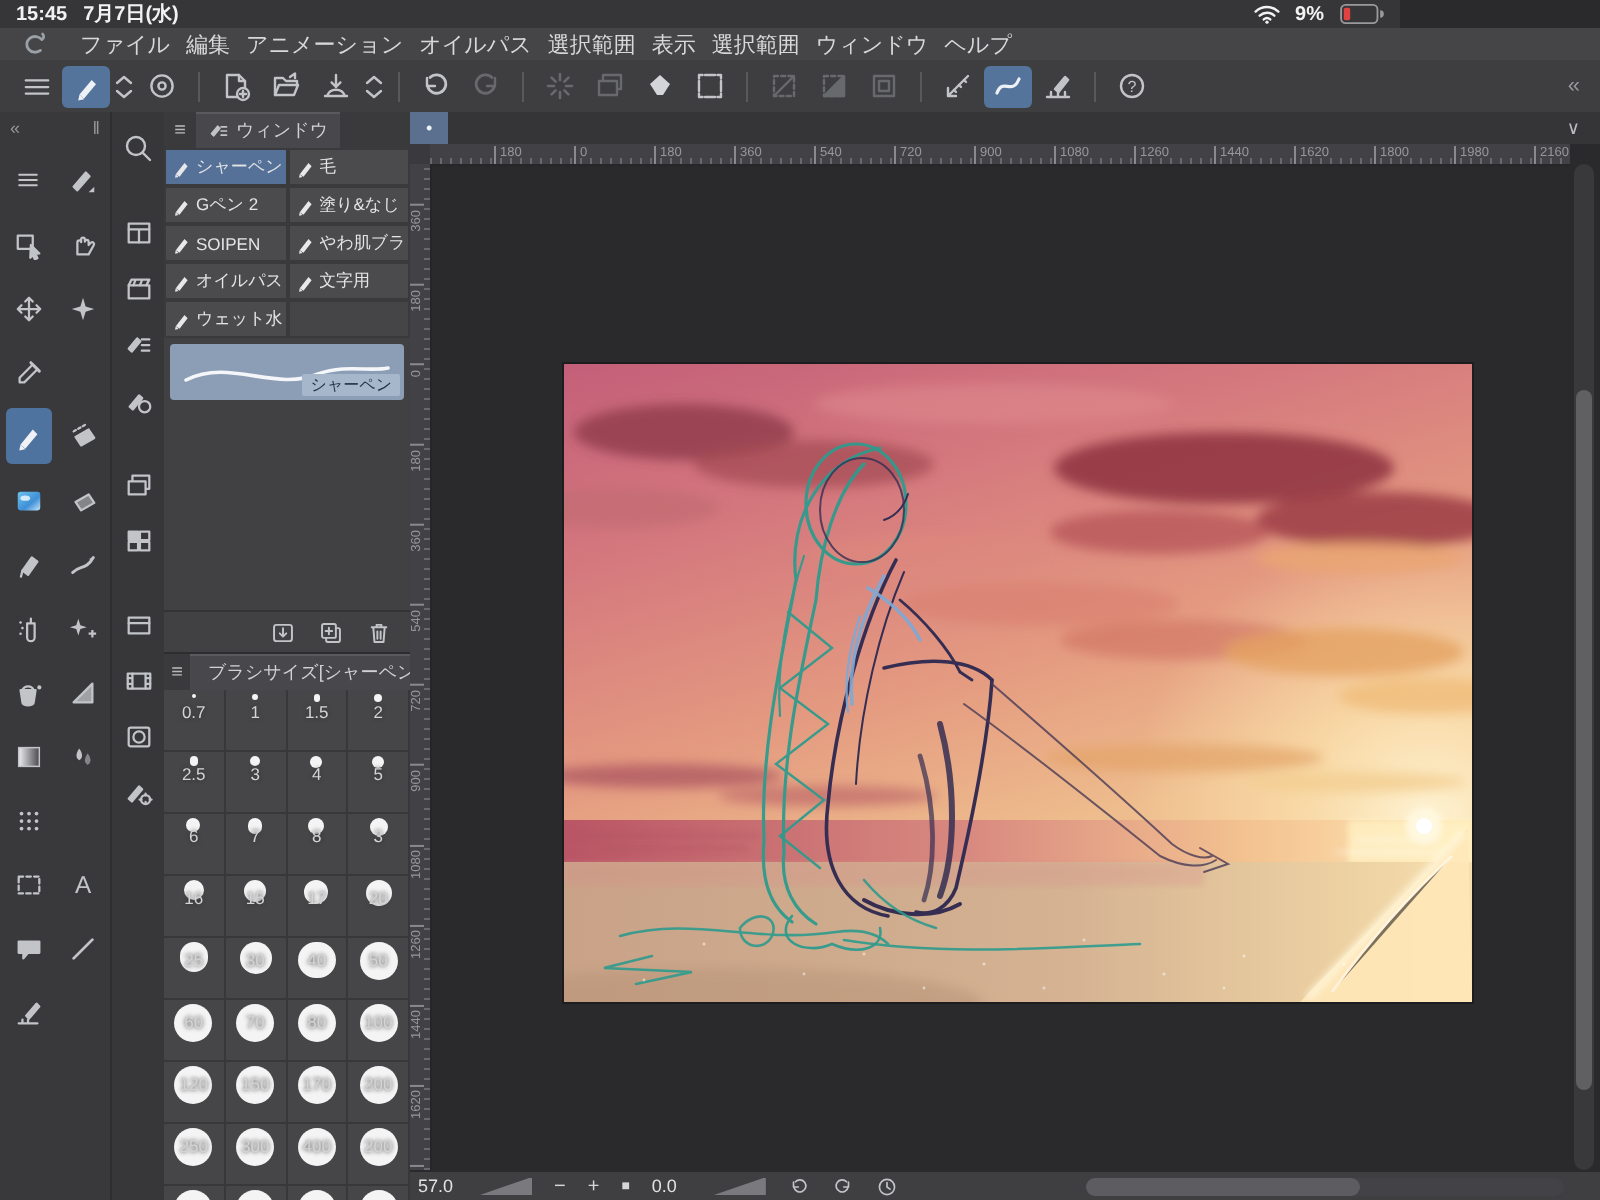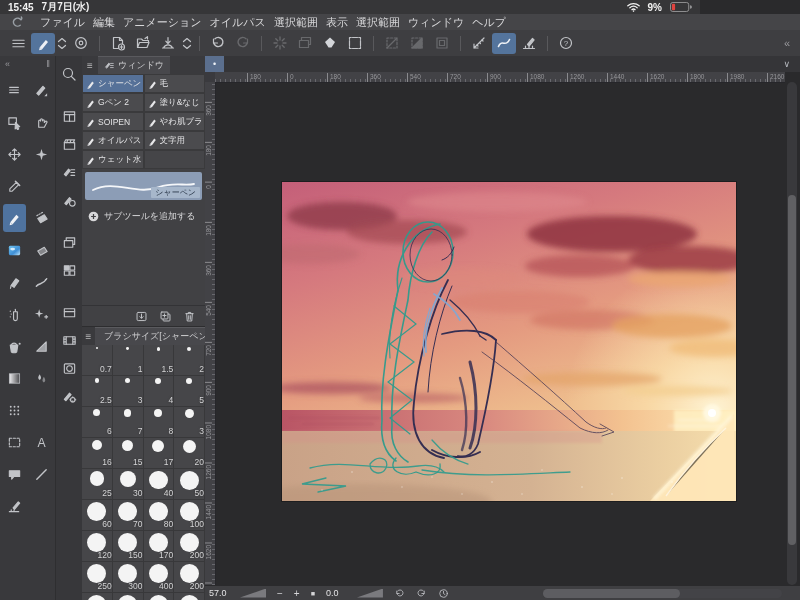--- a/index.html
+++ b/index.html
@@ -52,21 +52,21 @@
   #stroke-preview .plabel{position:absolute;right:2px;bottom:2px;background:#a7b7cb;color:#273445;
                           font-size:8px;padding:0 4px;border-radius:1px;}
   #addsub{display:flex;align-items:center;gap:5px;padding:8px 6px;font-size:9px;color:#d8d8da;}
   #subfoot{margin-top:auto;height:20px;border-top:1px solid #333336;display:flex;justify-content:flex-end;
            align-items:center;gap:11px;padding-right:9px;}
   #brushpanel{flex:1;display:flex;flex-direction:column;overflow:hidden;}
   #brush-grid{display:grid;grid-template-columns:repeat(4,1fr);grid-auto-rows:31px;overflow:hidden;flex:1;}
   .bcell{position:relative;background:#464649;border:1px solid #38383a;border-width:0 1px 1px 0;
          display:flex;align-items:flex-start;justify-content:center;overflow:hidden;}
   .bdot{background:#f4f4f4;border-radius:50%;margin-top:2px;flex:none;}
-  .blab{position:absolute;bottom:1px;width:100%;text-align:right;font-size:8.5px;color:#d4d4d6;text-shadow:0 0 2px #333;}
+  .blab{position:absolute;bottom:14px;width:100%;text-align:center;font-size:8.5px;color:#d4d4d6;text-shadow:0 0 2px #333;}
   
   #canvasarea{left:205px;top:56px;right:0;bottom:0;background:#2a2a2c;}
   #tabbar{left:0;top:0;right:0;height:16px;background:#353538;display:flex;align-items:center;}
   #doc-tab{background:#5b6f8e;color:#eef2f7;font-size:9px;height:100%;display:flex;align-items:center;
            gap:4px;padding:0 8px;}
   #tab-chevron{margin-left:auto;padding-right:10px;color:#b9bcc2;font-size:9px;}
   .ruler{background:#424246;color:#97979b;font-size:6.5px;overflow:hidden;}
   #topruler{left:10px;top:16px;width:570px;height:10px;border-bottom:1px solid #26262a;}
   #topruler::after{content:"";position:absolute;left:0;right:0;bottom:0;height:3px;
       background:repeating-linear-gradient(90deg,#68686e 0 1px,transparent 1px 5px);}
@@ -613,27 +613,20 @@
             </svg>
             <span class="slab">ウェット水</span>
           </div>
           <div class="sitem empty"></div>
         </div>
       <div id="stroke-preview">
         <svg width="100%" height="100%" viewBox="0 0 117 28" preserveAspectRatio="none">
           <path d="M8 18 C30 7 52 24 74 15 C88 10 100 14 109 12" stroke="#f4f6f9" stroke-width="1.8" fill="none" stroke-linecap="round"></path>
         </svg>
         <span class="plabel">シャーペン</span>
-      </div>
-      <div id="addsub">
-        <svg width="11" height="11" viewBox="0 0 16 16">
-            <circle cx="8" cy="8" r="7" fill="#d8d8da"></circle>
-            <path d="M8 4.5 v7 M4.5 8 h7" stroke="#414144" stroke-width="1.8"></path>
-          </svg>
-        <span>サブツールを追加する</span>
       </div>
       <div id="subfoot">
         <svg class="ic" width="13" height="13" viewBox="0 0 16 16">
             <rect x="2.5" y="3" width="11" height="10" rx="1.5"></rect>
             <path d="M8 5 v5 M6 8.2 L8 10.2 l2-2"></path>
           </svg>
         <svg class="ic" width="13" height="13" viewBox="0 0 16 16">
             <rect x="5" y="5" width="8.5" height="8.5" rx="1"></rect>
             <rect x="2.5" y="2.5" width="8.5" height="8.5" rx="1" fill="#414144"></rect>
             <path d="M6.7 4.8 v4 M4.7 6.8 h4"></path>

